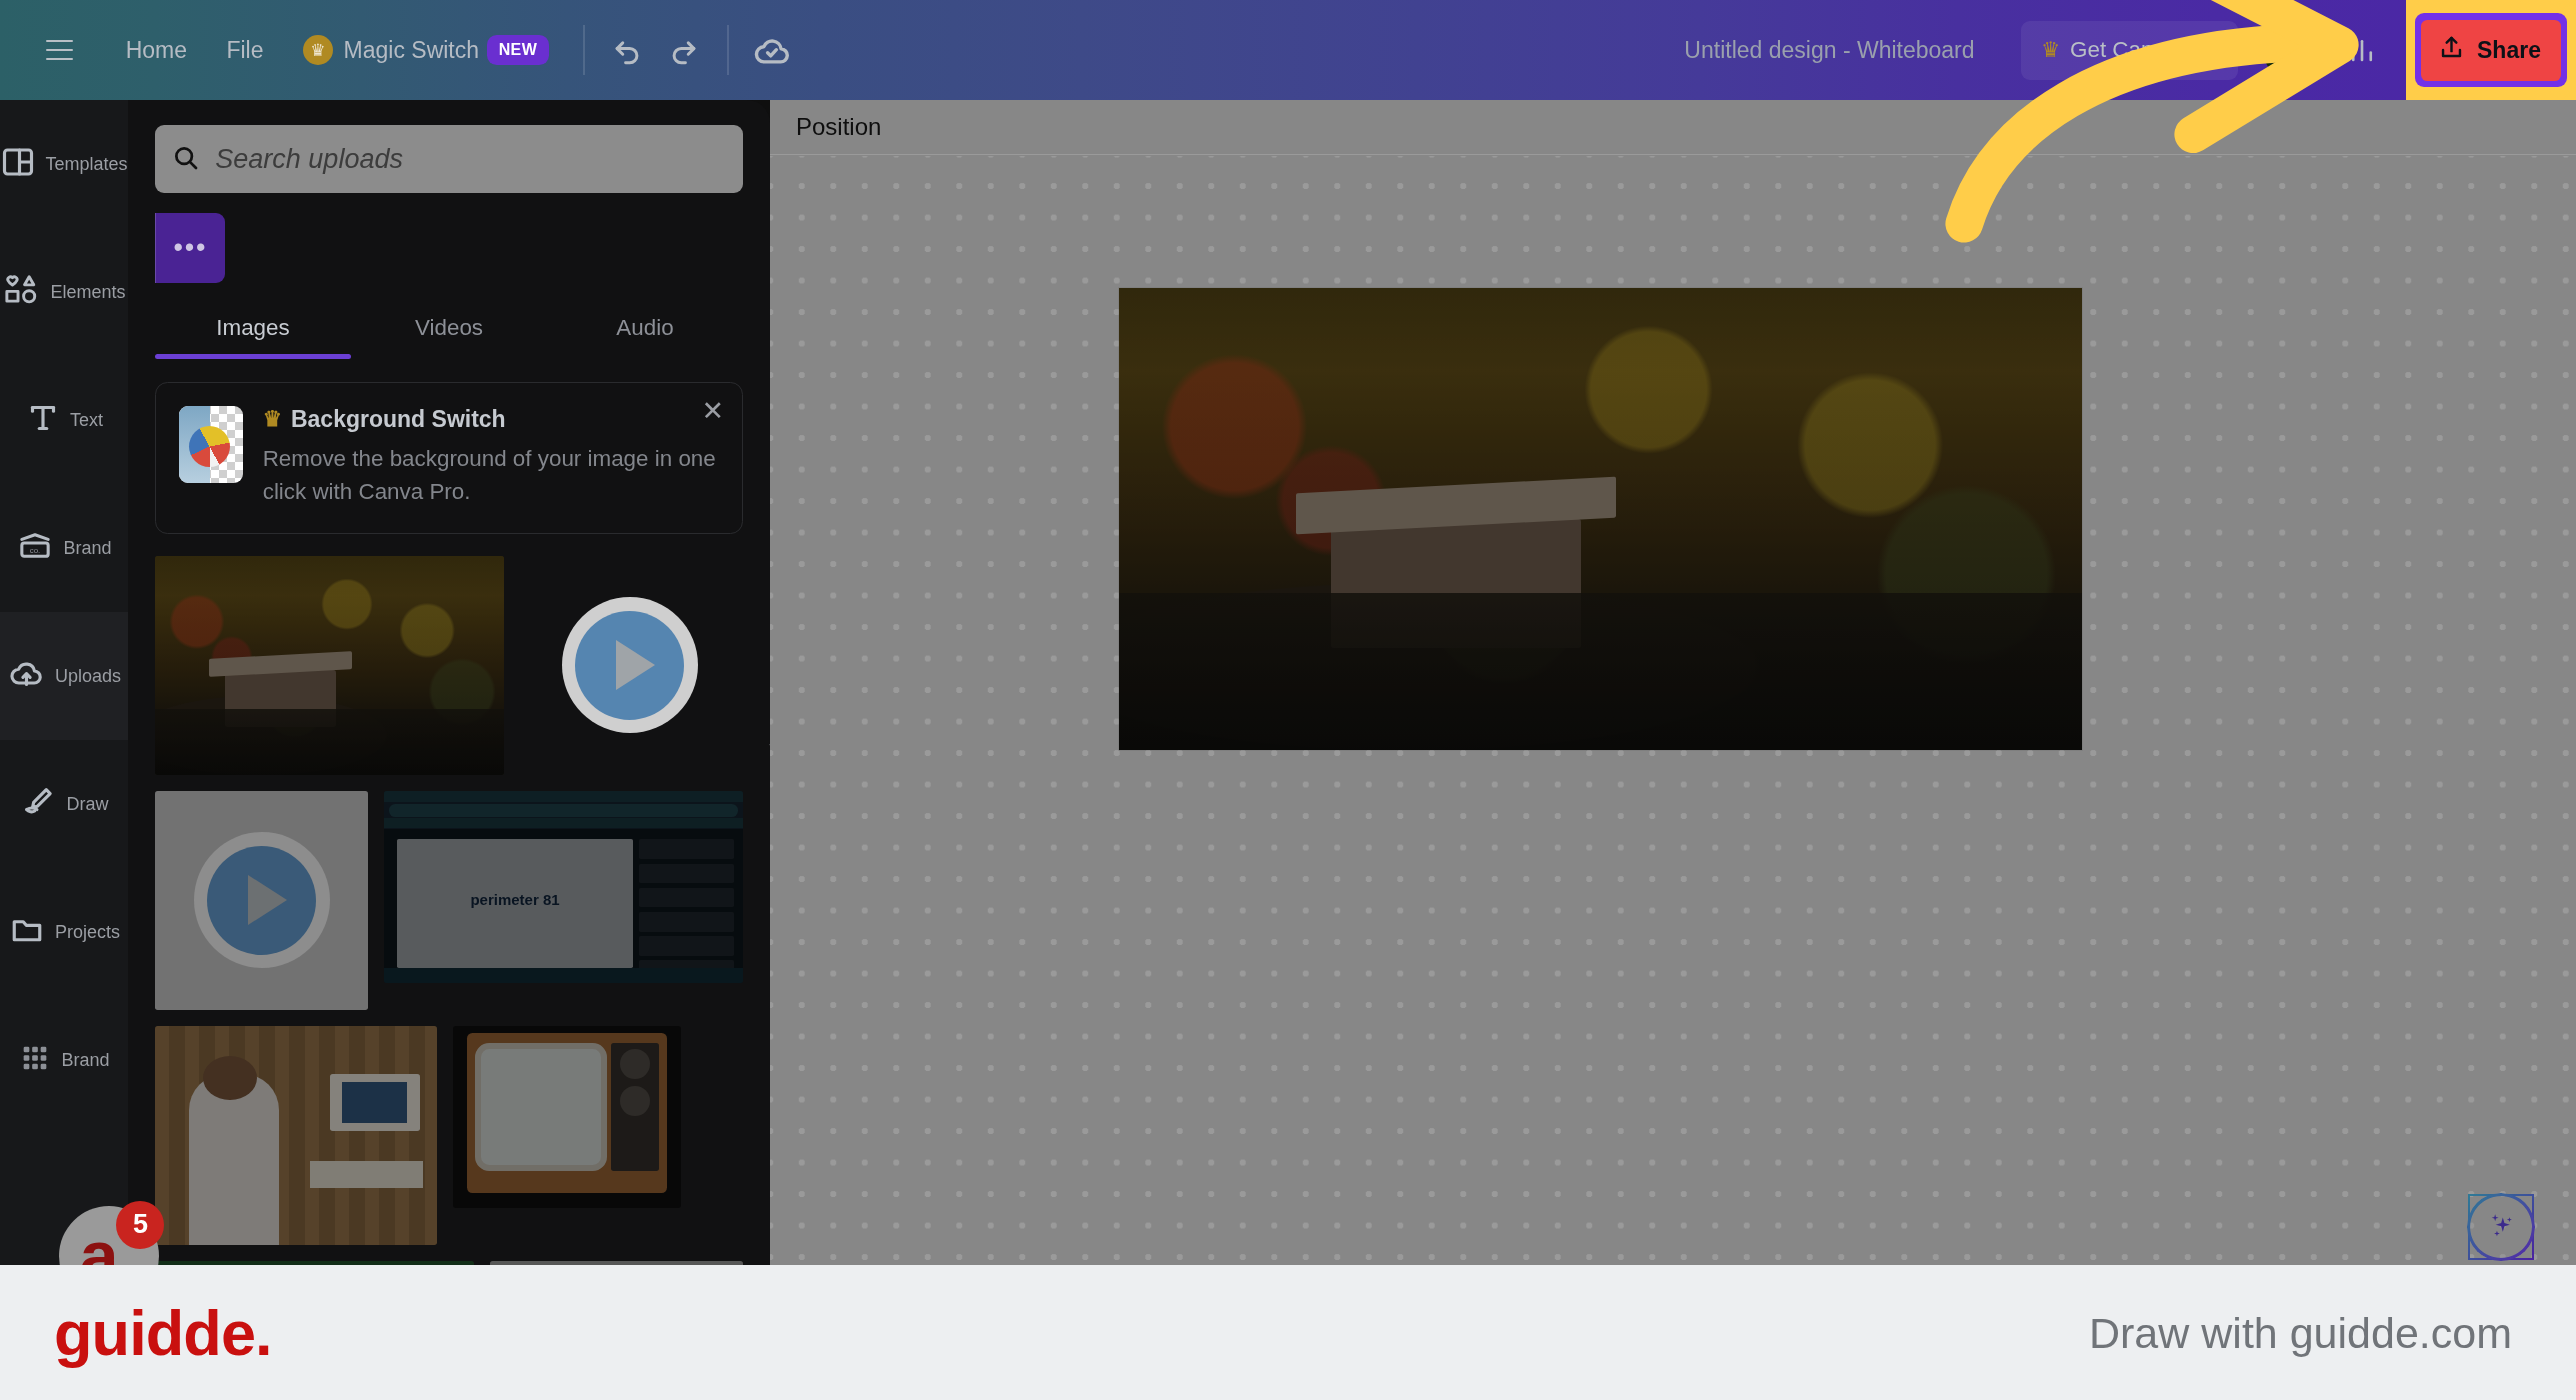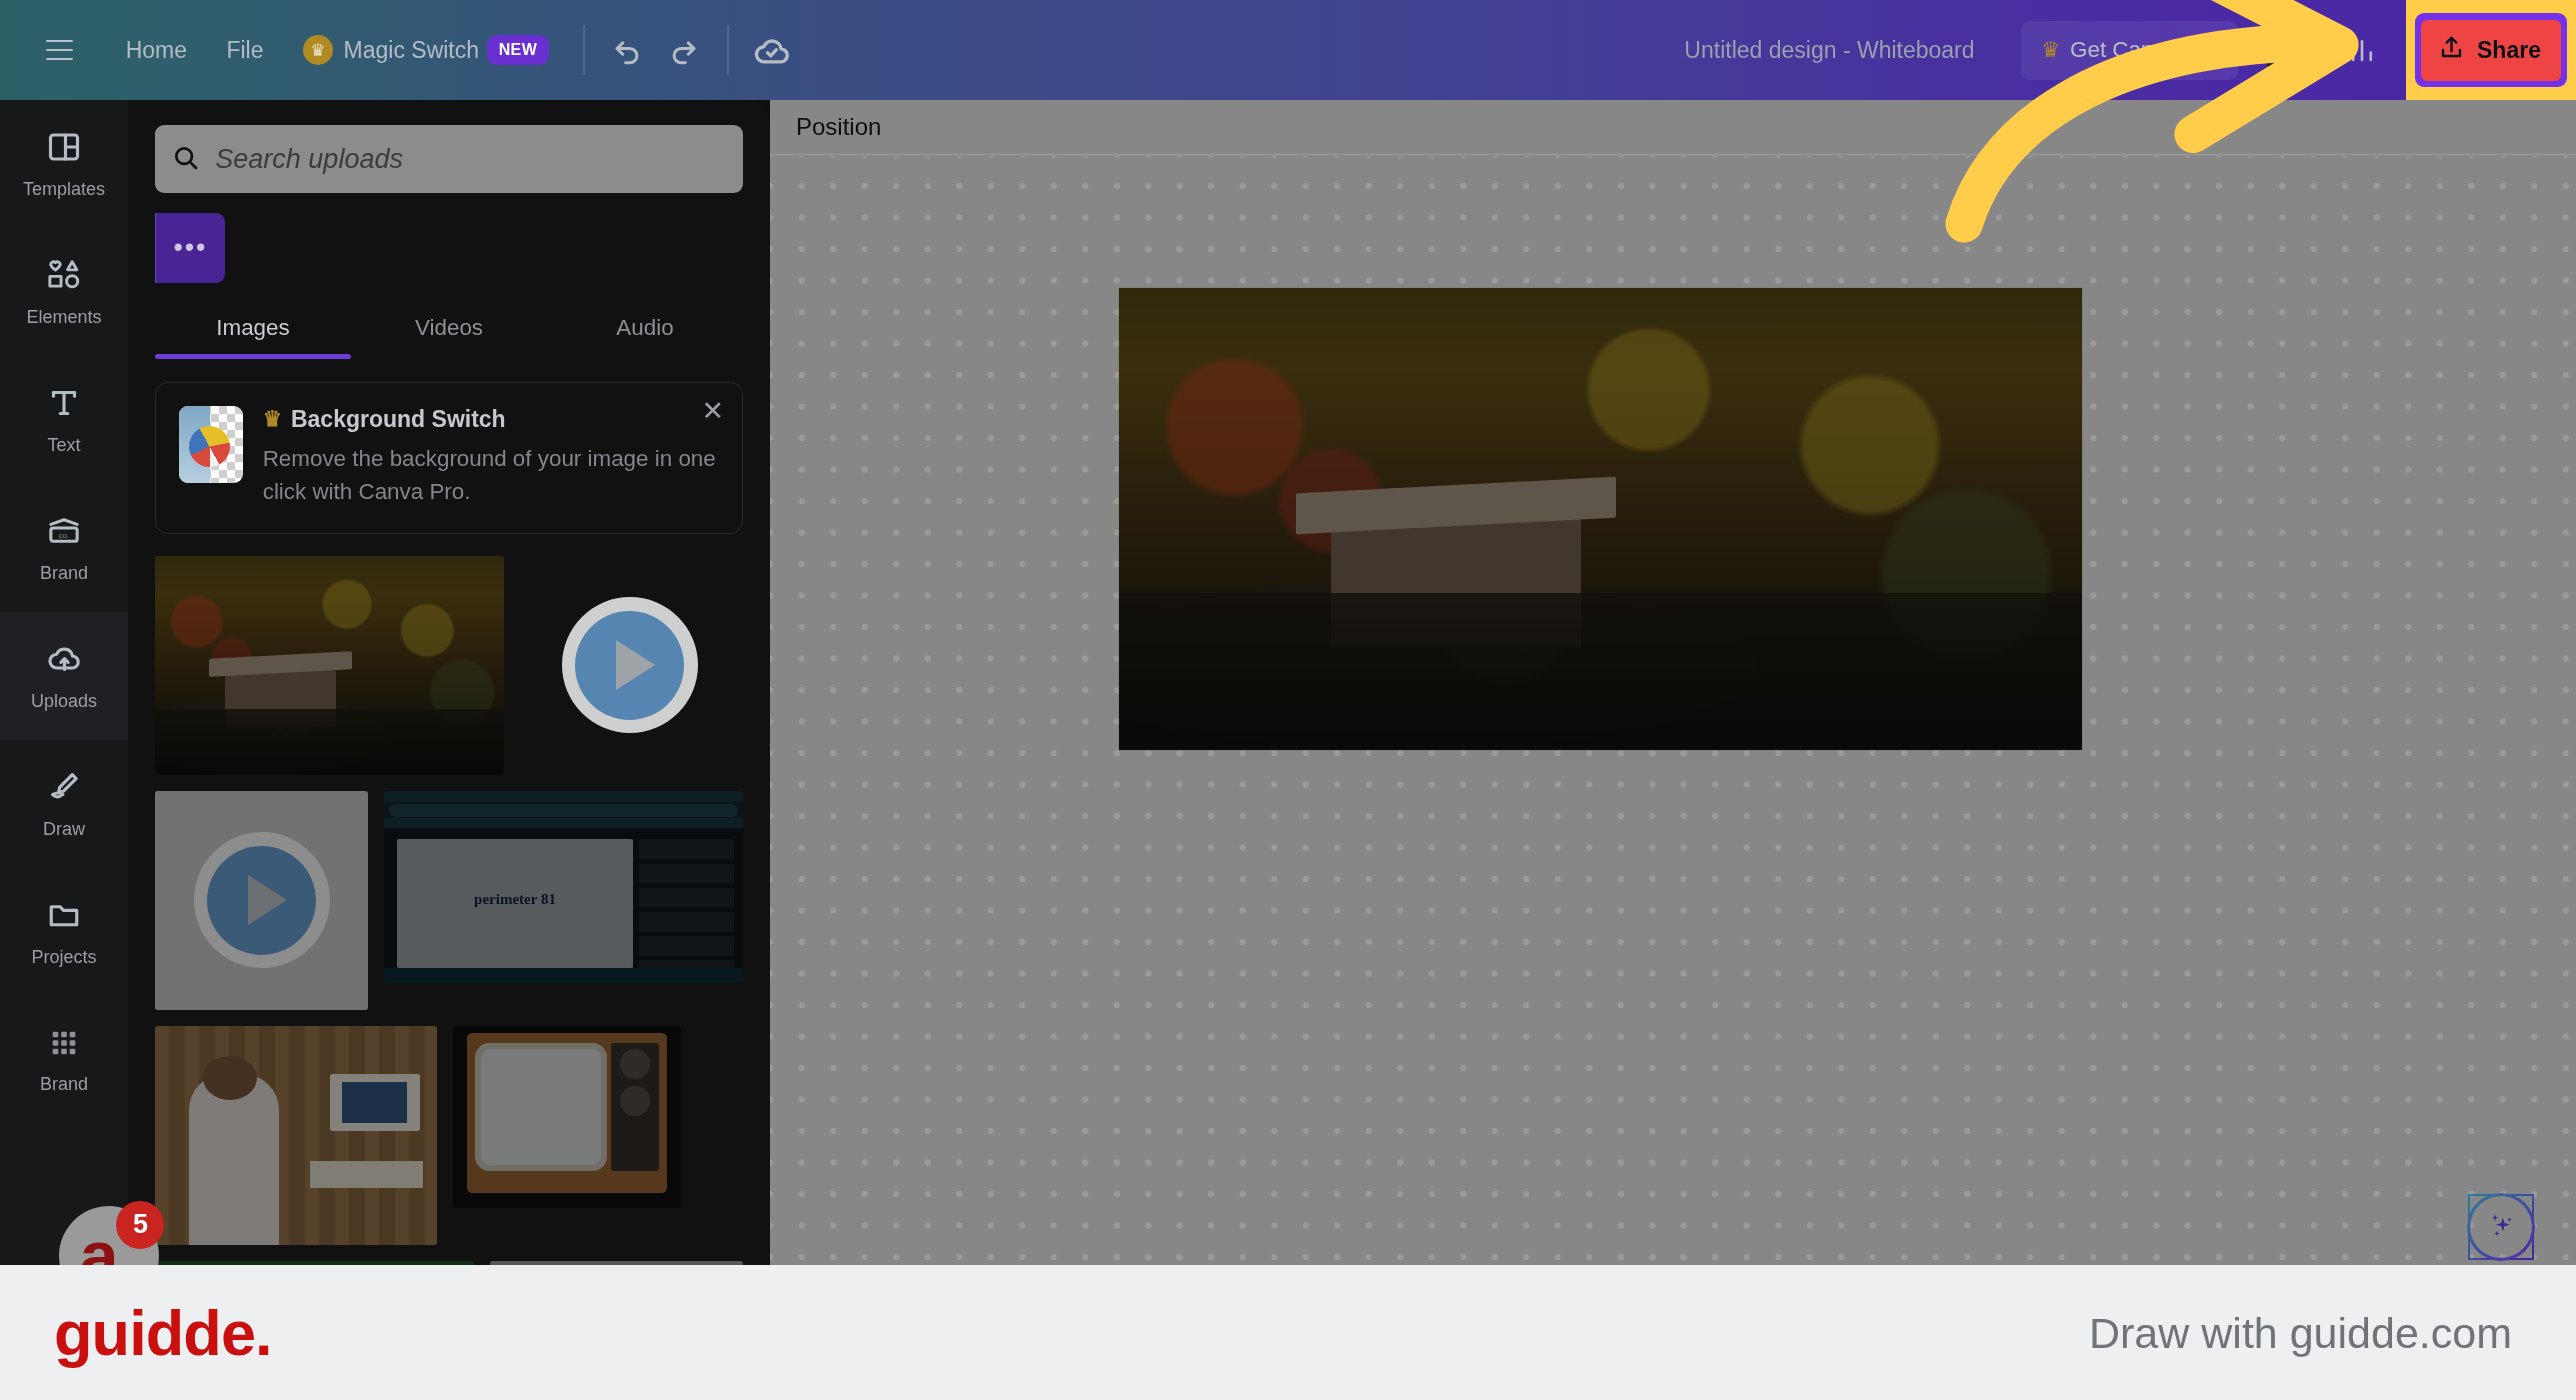--- a/index.html
+++ b/index.html
@@ -82,21 +82,21 @@
     display: flex; align-items: center; gap: 10.7px;
     color: #0d1117; font-size: 23px; font-weight: bold;
   }
 
   
   .rail {
     position: absolute; left: 0; top: 100px; width: 128px; bottom: 0;
     background: #17181a;
   }
   .rail-item {
-    width: 128px; height: 128px; display: flex; flex-direction: column;
+    width: 128px; height: 128px; display: flex; flex-direction: row;
     align-items: center; justify-content: center; gap: 9px;
     color: #8d9097; font-size: 18px;
   }
   .rail-item.active { background: #1f2023; border-radius: 0; }
   .rail-label { font-size: 18px; color: #9b9ea4; }
 
   
   .panel {
     position: absolute; left: 128px; top: 100px; width: 642px; bottom: 0;
     background: #111112;
@@ -216,21 +216,21 @@
     border-top: 25px solid transparent; border-bottom: 25px solid transparent;
     margin-left: 12.5px;
   }
 
   .yt-thumb { width: 369px; height: 192px; background: #14202b; position: relative; overflow: hidden; }
   .yt-chrome { height: 11.6px; background: #16323a; }
   .yt-urlbar { height: 12.5px; background: #1b3b44; margin: 1.8px 5.4px; border-radius: 6.3px; }
   .yt-bookmarks { height: 9.8px; background: #173239; }
   .yt-body { position: absolute; left: 0; right: 0; top: 38px; bottom: 14.3px; background: #0c1418; display: flex; }
   .yt-player { width: 66%; margin: 10.7px 5.4px 0 12.5px; background: #8e9296; position: relative; border-radius: 1.8px; }
-  .yt-logo-text { position: absolute; left: 50%; top: 46%; transform: translate(-50%,-50%); color: #0e2136; font-size: 15px; font-weight: bold; white-space: nowrap; font-family: Liberation Serif, serif; }
+  .yt-logo-text { position: absolute; left: 50%; top: 46%; transform: translate(-50%,-50%); color: #0e2136; font-size: 15px; font-weight: bold; white-space: nowrap; }
   .yt-side { flex: 1; margin: 10.7px 9px 0 0; }
   .yt-card { height: 19.7px; background: #1b2228; margin-bottom: 4.5px; border-radius: 1.8px; }
   .yt-taskbar { position: absolute; left:0; right:0; bottom:0; height: 14.3px; background: #0f2730; }
 
   .oldpc { width: 282px; height: 219px; }
   .oldpc-bg {
     width:100%; height:100%;
     background: repeating-linear-gradient(90deg,#8a6a43 0 14.3px,#795c39 14.3px 30px);
     position: relative;
   }

